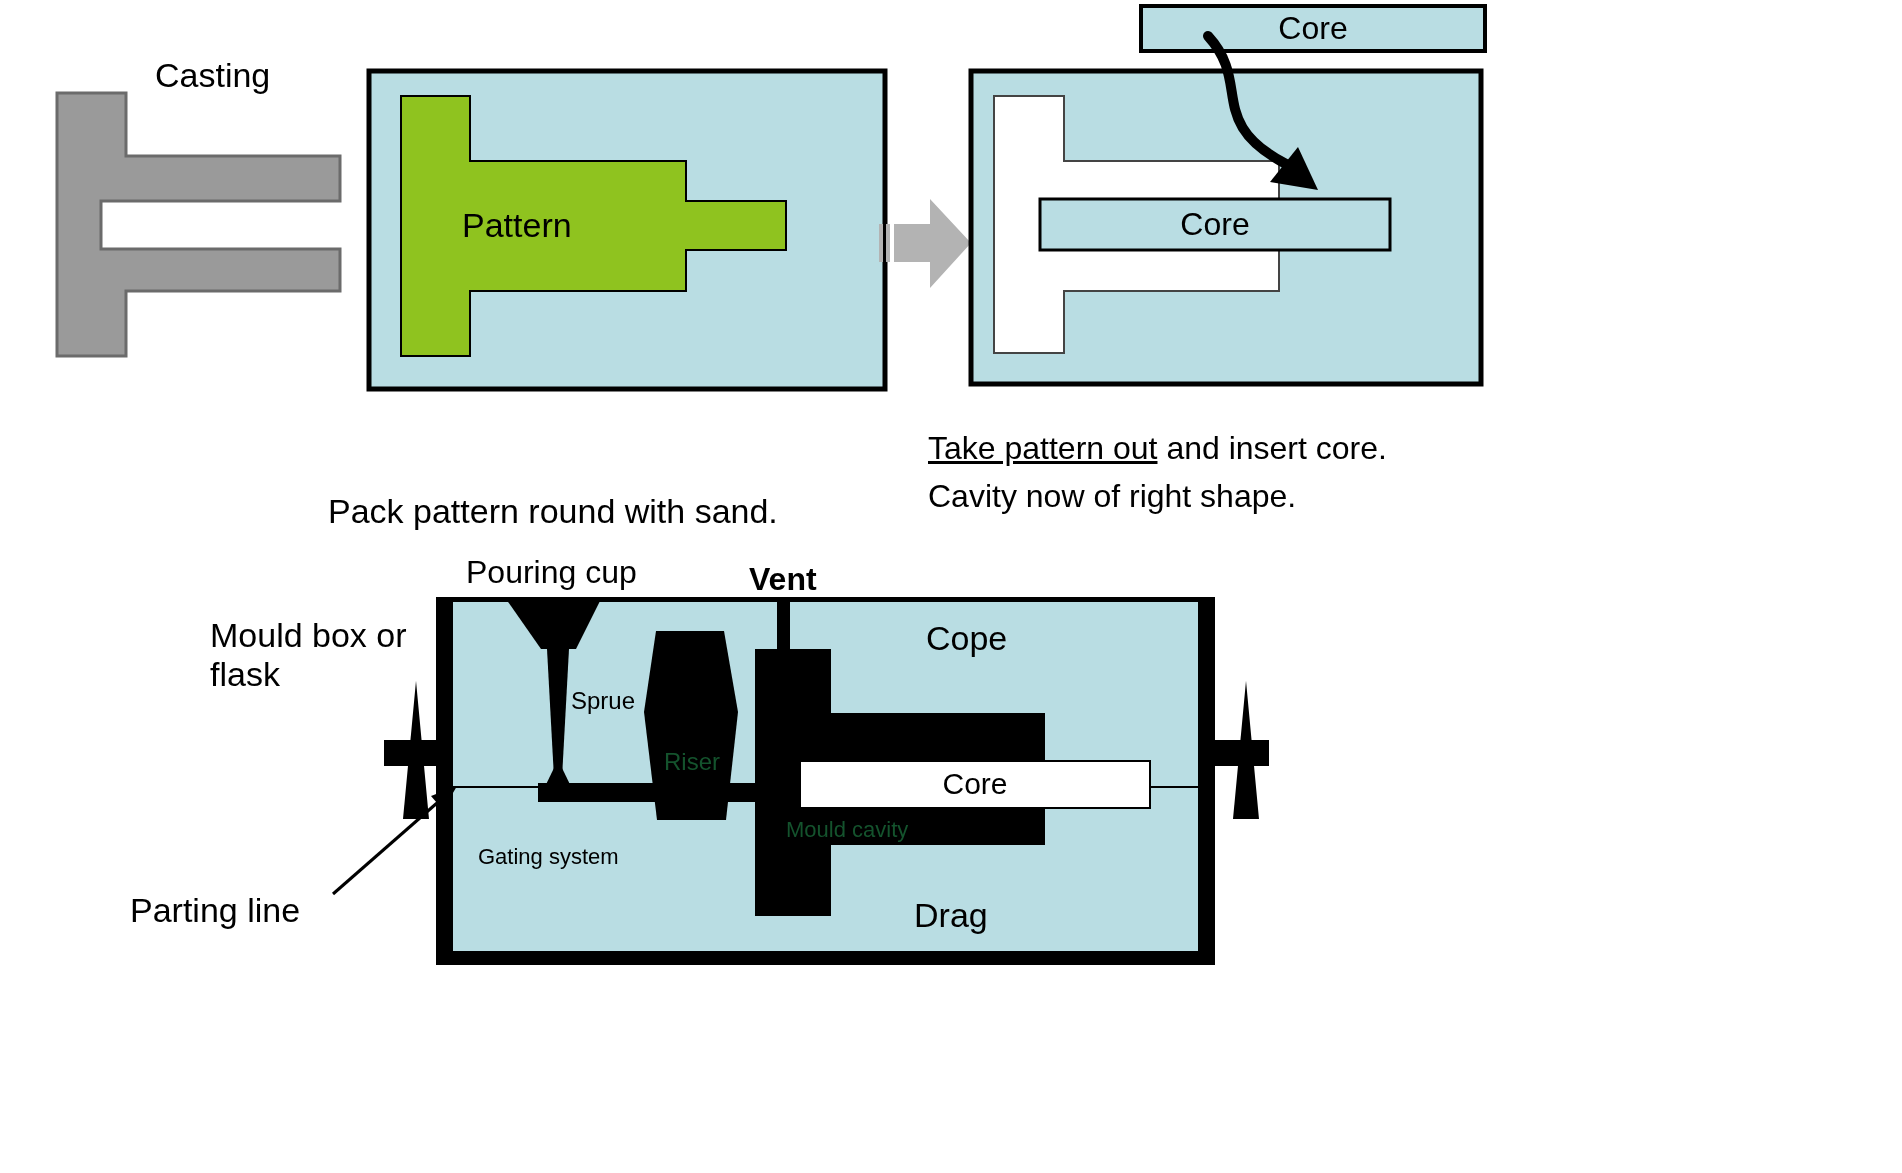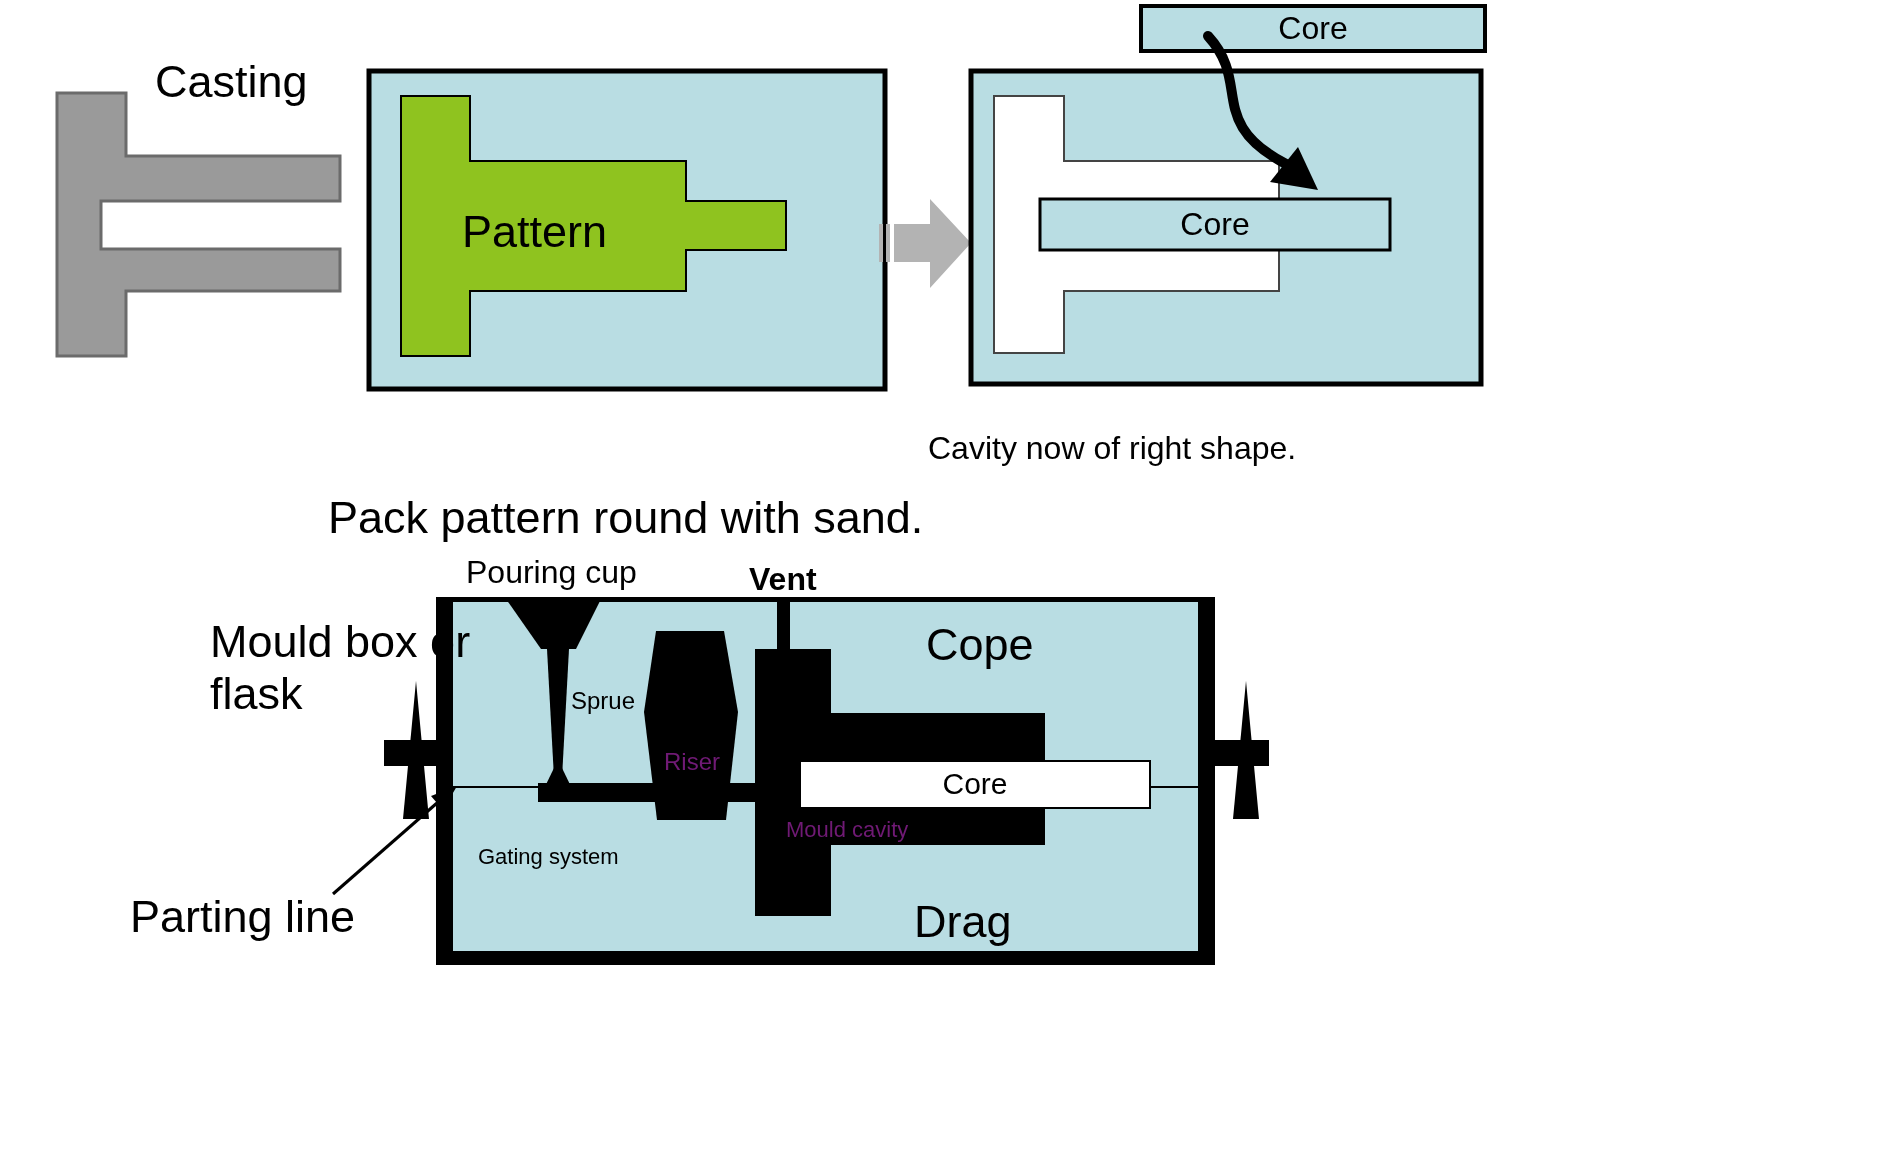--- a/index.html
+++ b/index.html
@@ -9,29 +9,29 @@
     position: relative;
     width: 1902px;
     height: 1173px;
     background: #ffffff;
     overflow: hidden;
   }
   #diagram-svg { position: absolute; left: 0; top: 0; }
   .lbl {
     position: absolute;
     color: #000;
-    font-size: 45px;
+    font-size: 34px;
     line-height: 1.15;
     white-space: nowrap;
   }
   .lbl-32 { font-size: 32px; }
   .lbl-30 { font-size: 30px; }
   .lbl-24 { font-size: 24px; }
   .lbl-22 { font-size: 22px; }
-  .white { color: #701a75; }
+  .white { color: #14532d; }
   .center-box {
     display: flex;
     align-items: center;
     justify-content: center;
     text-align: center;
   }
   .underline { text-decoration: underline; }
   .caption-right { line-height: 1.5; }
   .two-line span { display: block; }
 </style>
@@ -97,20 +97,21 @@
 
   <div class="lbl" style="left:462px; top:206px;">Pattern</div>
 
   <div class="lbl lbl-32 center-box" style="left:1141px; top:6px; width:344px; height:45px;">Core</div>
 
   <div class="lbl lbl-32 center-box" style="left:1040px; top:199px; width:350px; height:51px;">Core</div>
 
   <div class="lbl" style="left:328px; top:459px;margin-top:33px;">Pack pattern round with sand.</div>
 
   <div class="lbl lbl-32 caption-right" style="left:928px; top:424px;">
+    <div><span class="underline">Take pattern out</span><span> and insert core.</span></div>
     <div>Cavity now of right shape.</div>
   </div>
 
   <div class="lbl two-line" style="left:210px; top:616px;">
     <span>Mould box or</span>
     <span>flask</span>
   </div>
 
   <div class="lbl lbl-32" style="left:466px; top:554px;">Pouring cup</div>
 

